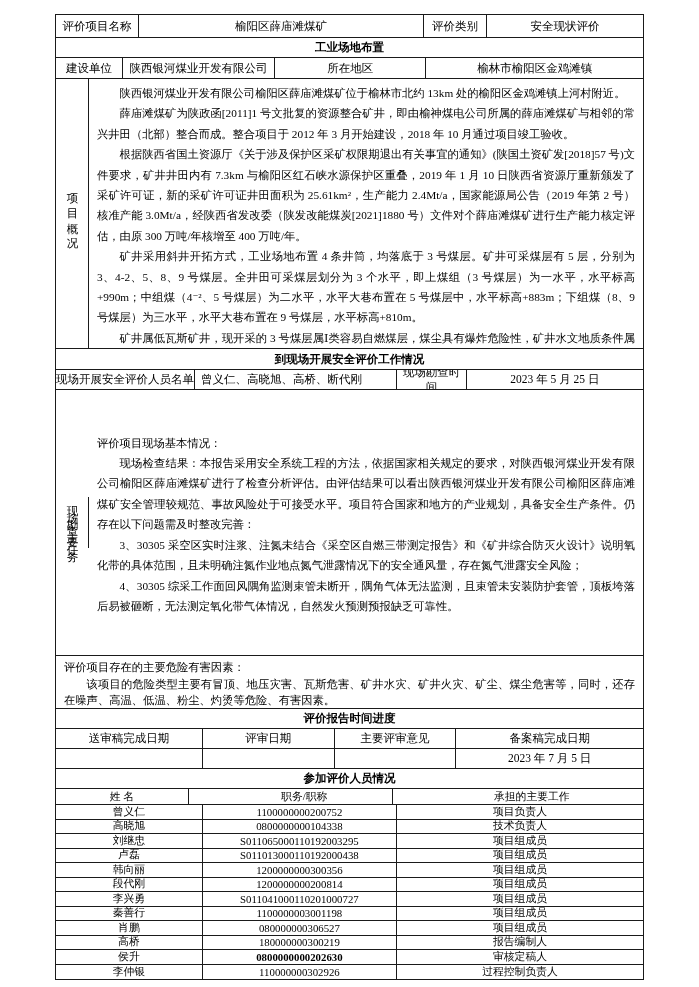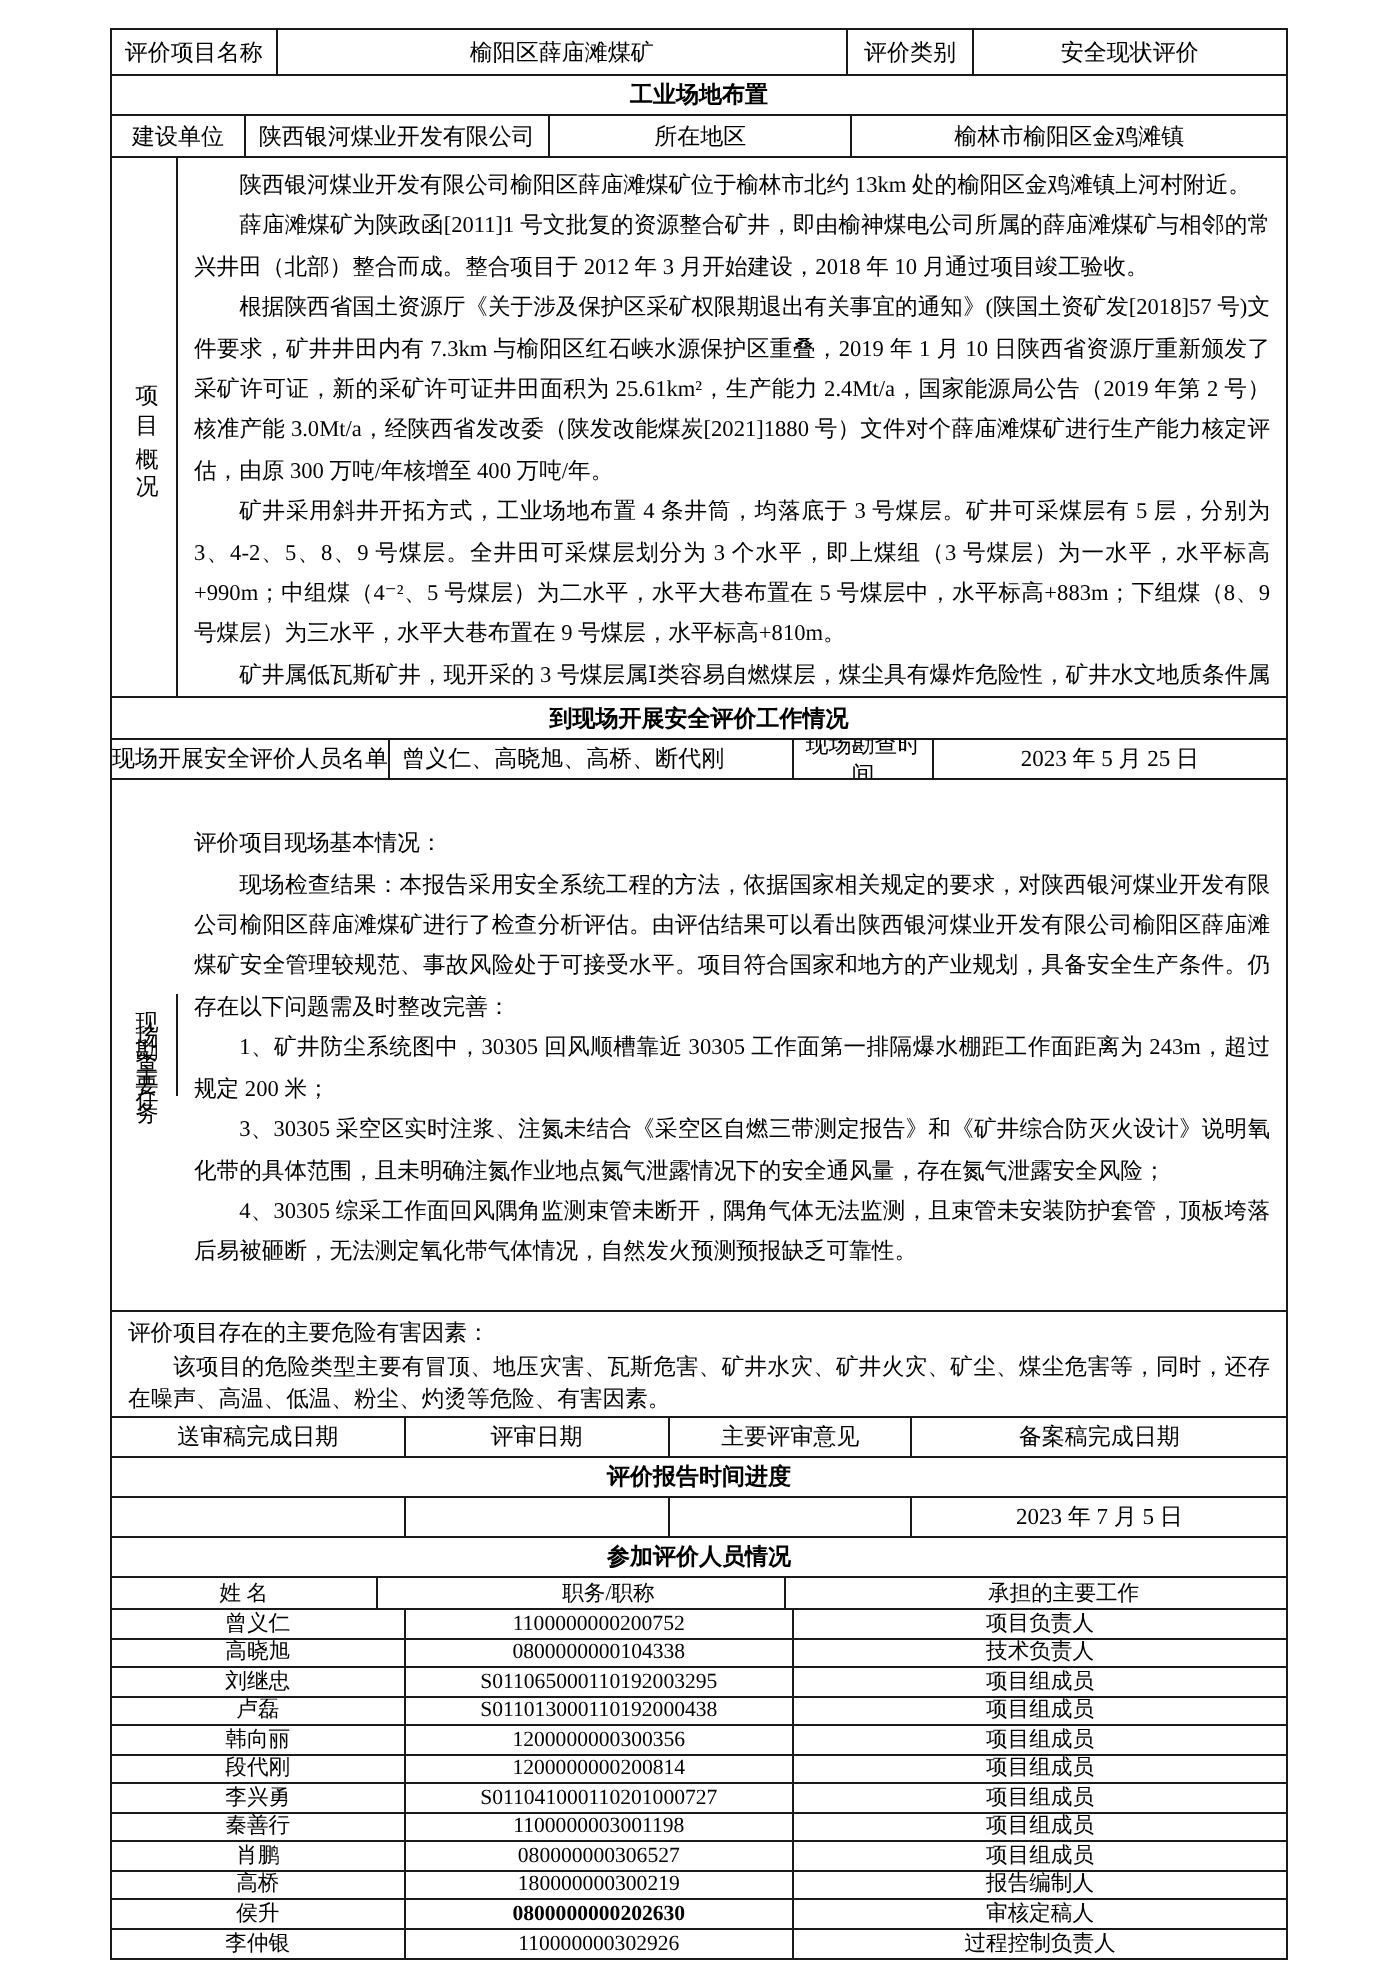--- a/index.html
+++ b/index.html
@@ -97,46 +97,45 @@
       <div class="cell w30">2023 年 5 月 25 日</div>
     </div>
 
     <div class="row block2">
       <div class="vcell">
         <span class="vtext gap-sm">现场勘查主要任务</span>
       </div>
       <div class="content">
         <p class="no-indent">评价项目现场基本情况：</p>
         <p>现场检查结果：本报告采用安全系统工程的方法，依据国家相关规定的要求，对陕西银河煤业开发有限公司榆阳区薛庙滩煤矿进行了检查分析评估。由评估结果可以看出陕西银河煤业开发有限公司榆阳区薛庙滩煤矿安全管理较规范、事故风险处于可接受水平。项目符合国家和地方的产业规划，具备安全生产条件。仍存在以下问题需及时整改完善：</p>
-        <p>1、矿井防尘系统图中，30305 回风顺槽靠近 30305 工作面第一排隔爆水棚距工作面距离为 243m，超过规定 200 米；</p>
         <p>3、30305 采空区实时注浆、注氮未结合《采空区自燃三带测定报告》和《矿井综合防灭火设计》说明氧化带的具体范围，且未明确注氮作业地点氮气泄露情况下的安全通风量，存在氮气泄露安全风险；</p>
         <p>4、30305 综采工作面回风隅角监测束管未断开，隅角气体无法监测，且束管未安装防护套管，顶板垮落后易被砸断，无法测定氧化带气体情况，自然发火预测预报缺乏可靠性。</p>
 
       </div>
     </div>
 
     <div class="row">
       <div class="hazards" style="width:100%">
         <p>评价项目存在的主要危险有害因素：</p>
         <p class="indent">该项目的危险类型主要有冒顶、地压灾害、瓦斯危害、矿井水灾、矿井火灾、矿尘、煤尘危害等，同时，还存在噪声、高温、低温、粉尘、灼烫等危险、有害因素。</p>
       </div>
     </div>
 
     <div class="row h20">
+      <div class="cell sec" style="width:100%">评价报告时间进度</div>
+    </div>
+
+    <div class="row h20">
       <div class="cell w25">送审稿完成日期</div>
       <div class="cell w22">评审日期</div>
       <div class="cell w21">主要评审意见</div>
       <div class="cell w32">备案稿完成日期</div>
     </div>
 
     <div class="row h20">
-      <div class="cell sec" style="width:100%">评价报告时间进度</div>
-    </div>
-
-    <div class="row h20">
       <div class="cell w25"></div>
       <div class="cell w22"></div>
       <div class="cell w21"></div>
       <div class="cell w32">2023 年 7 月 5 日</div>
     </div>
 
     <div class="row h20">
       <div class="cell sec" style="width:100%">参加评价人员情况</div>
     </div>
 

